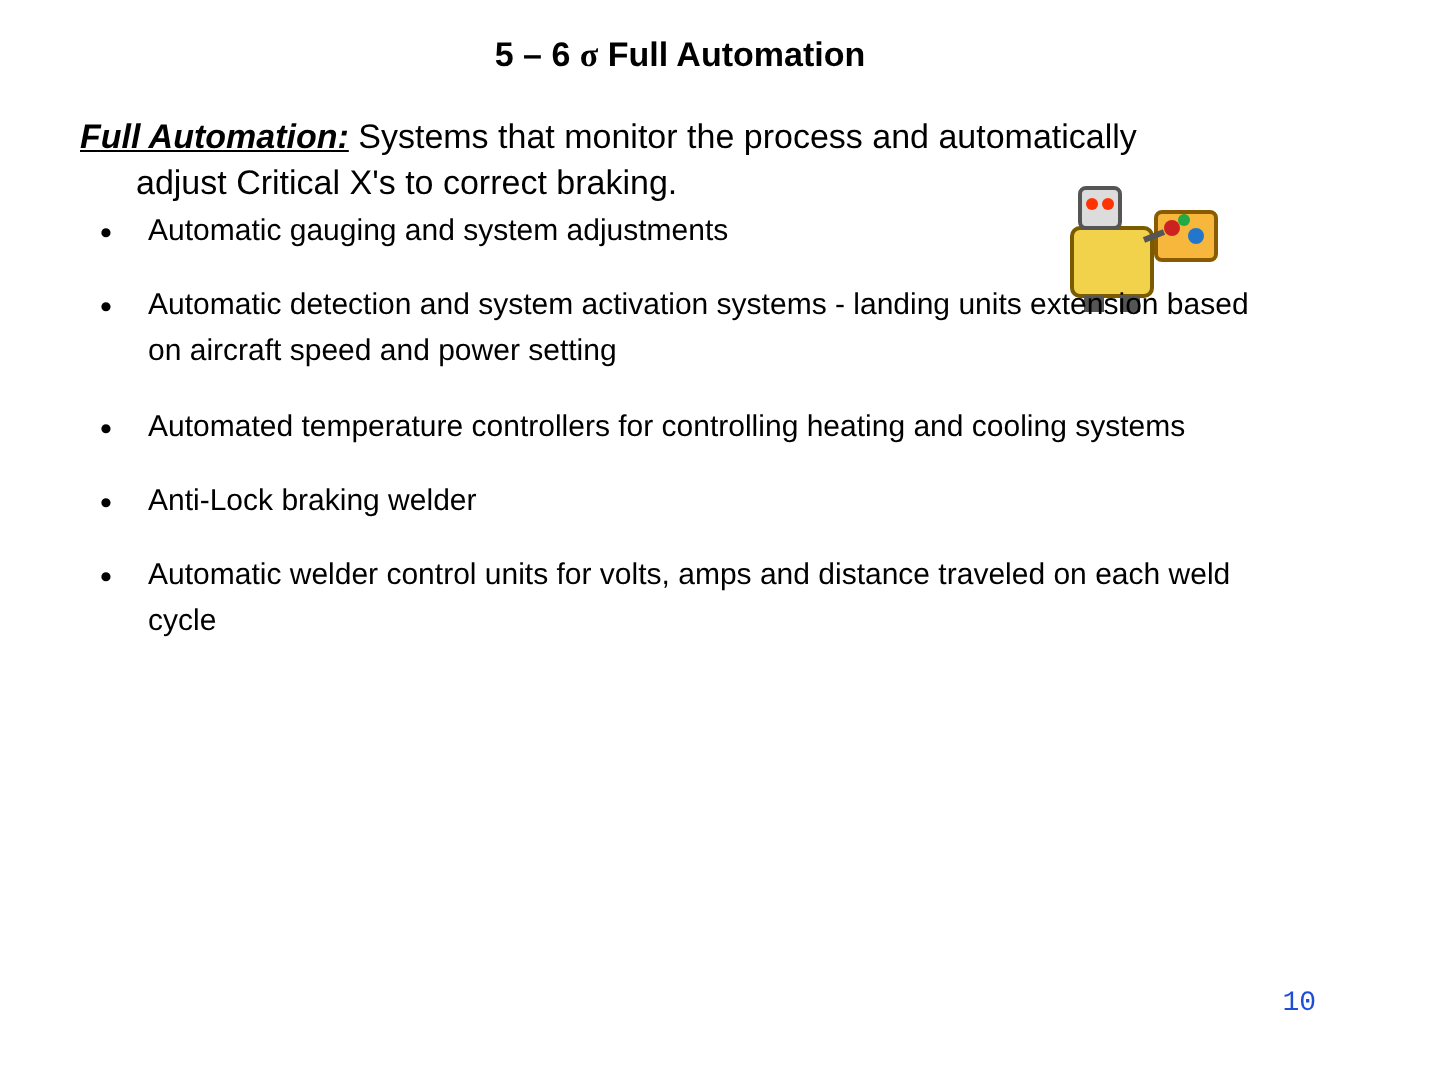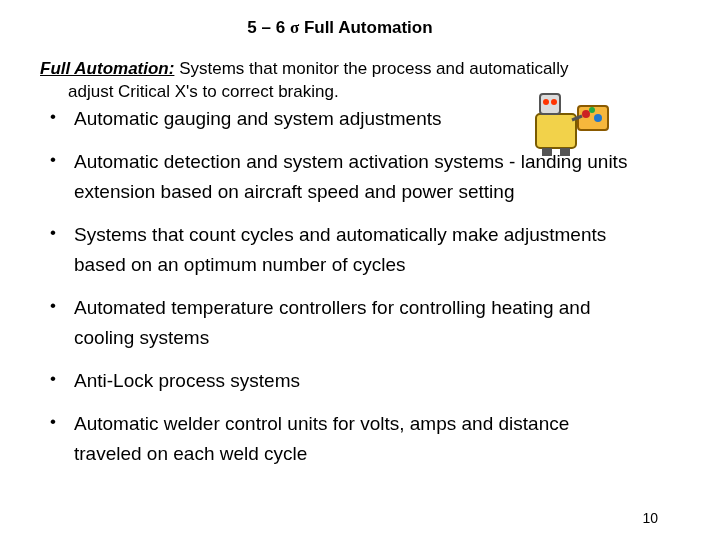--- a/index.html
+++ b/index.html
@@ -45,38 +45,39 @@
     margin-left: 28px;
     display: block;
   }
   ul.bullets {
     list-style: none;
     padding: 0;
     margin: 0;
   }
   ul.bullets > li {
     position: relative;
-    font-size: 19px;
+    font-size: 15px;
     line-height: 1.55;
     padding-left: 34px;
     margin-bottom: 14px;
   }
   ul.bullets > li::before {
     content: "•";
     position: absolute;
     left: 10px;
     top: 0;
     font-size: 17px;
   }
   .footer-num {
     position: absolute;
     right: 22px;
-    bottom: 14px;
+    bottom: 30px;
     font-size: 14px;
-    color: #000000;
+    color: #1d4ed8;
+    font-family: Liberation Mono, monospace;
   }
   .clip {
     position: absolute;
     top: 86px;
     right: 62px;
     width: 88px;
     height: 74px;
   }
   .clip svg {
     width: 100%;
@@ -109,21 +110,20 @@
       <circle cx="62" cy="24" r="3" fill="#22aa44"></circle>
       <line x1="42" y1="34" x2="52" y2="30" stroke="#555" stroke-width="3"></line>
       <rect x="12" y="62" width="10" height="8" fill="#555"></rect>
       <rect x="30" y="62" width="10" height="8" fill="#555"></rect>
     </svg>
   </div>
 
   <ul class="bullets">
     <li>Automatic gauging and system adjustments</li>
     <li>Automatic detection and system activation systems - landing units extension based on aircraft speed and power setting</li>
-    <li>Systems that count cycles and automatically make adjustments based on an optimum number of cycles</li>
     <li>Automated temperature controllers for controlling heating and cooling systems</li>
-    <li>Anti-Lock process systems</li>
+    <li>Anti-Lock braking welder</li>
     <li>Automatic welder control units for volts, amps and distance traveled on each weld cycle</li>
   </ul>
 
   <div class="footer-num">10</div>
 
 </div>
 
 </body></html>

